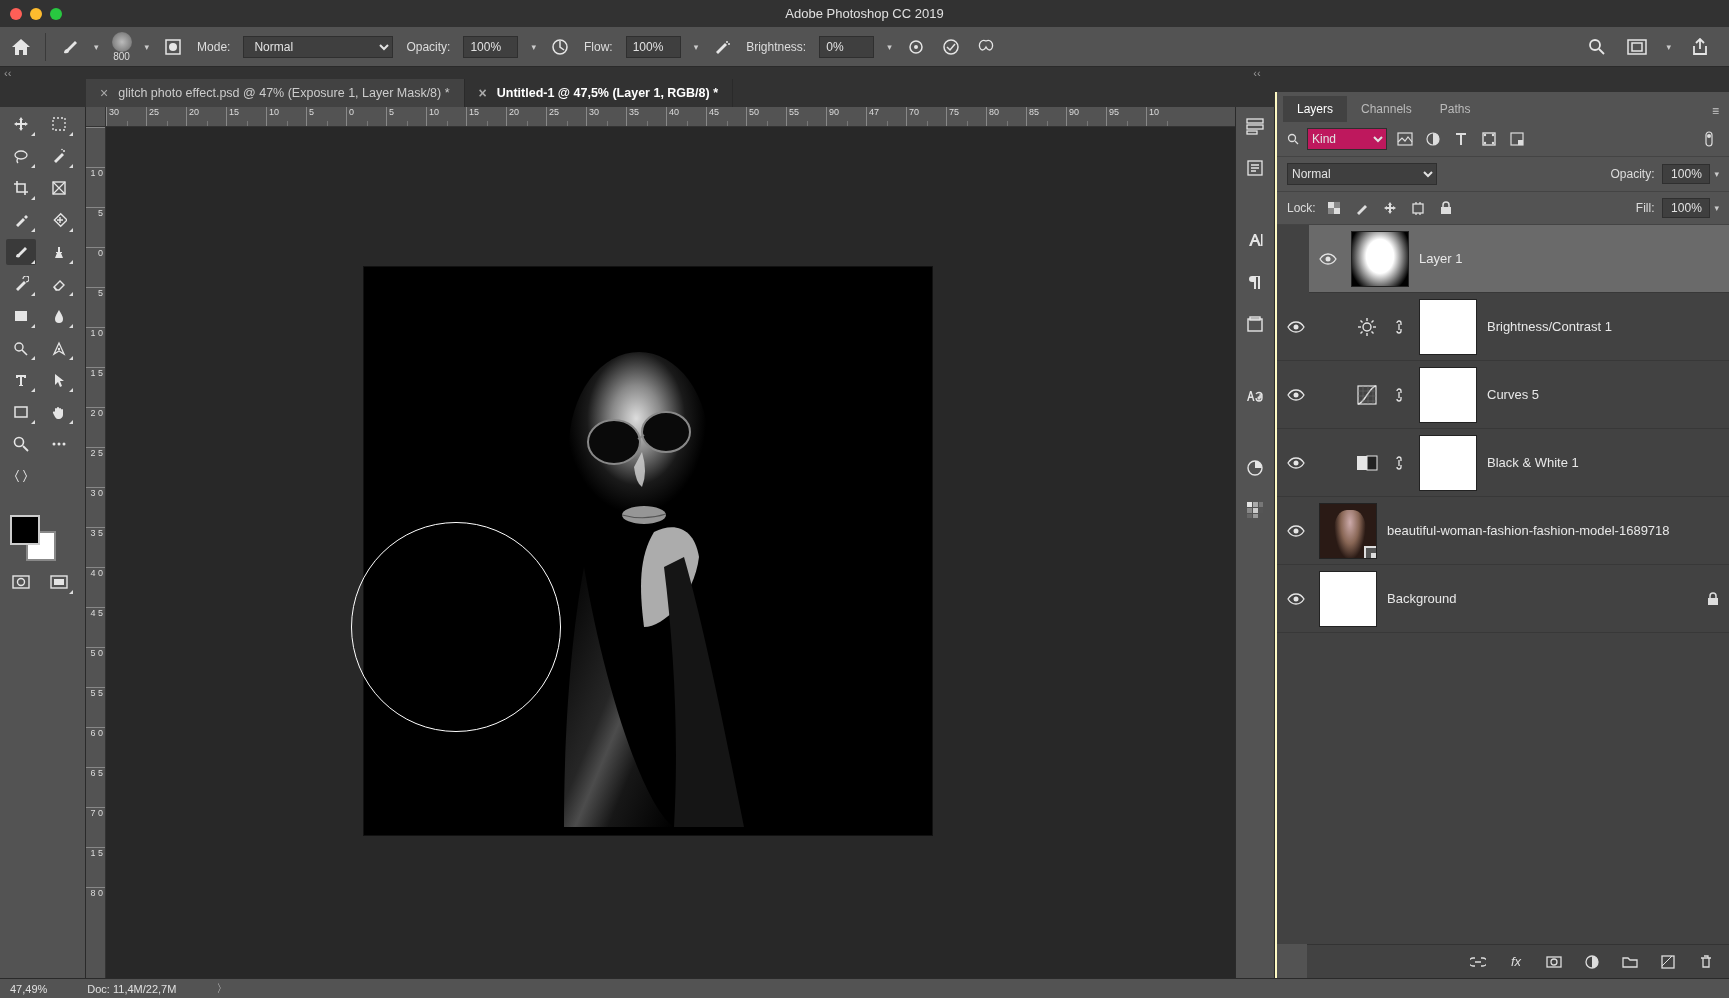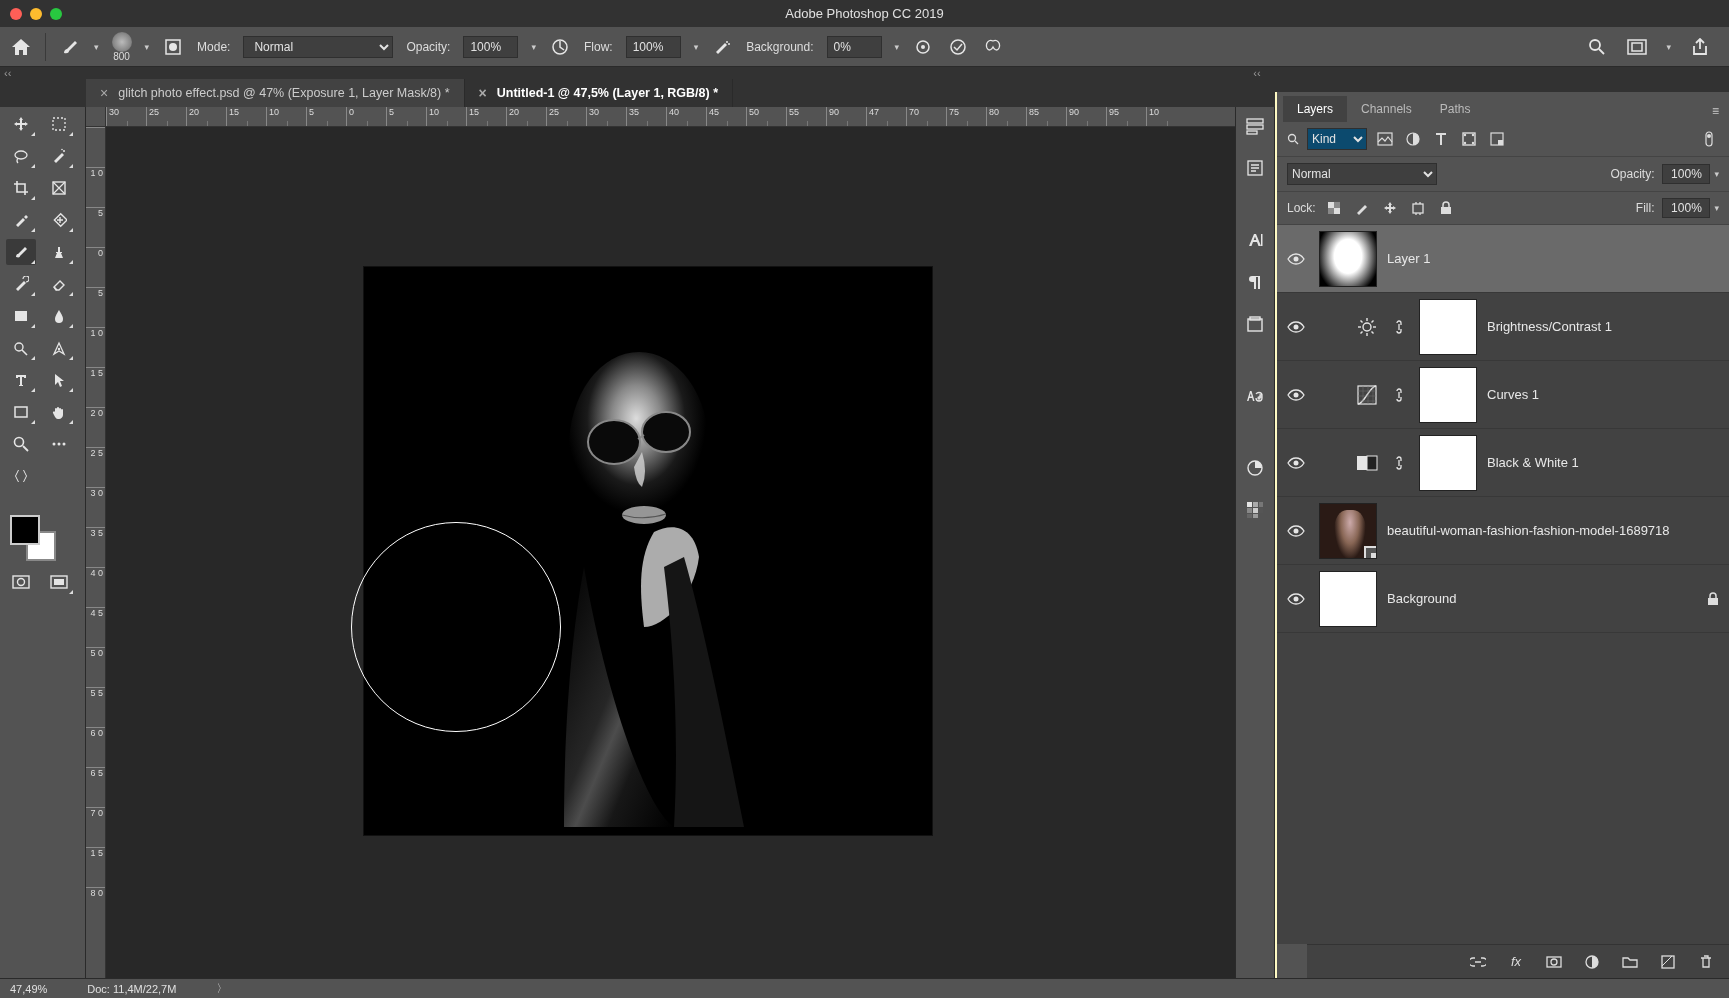--- a/index.html
+++ b/index.html
@@ -68,31 +68,31 @@
 .right-strip .ico { width:26px; height:26px; display:flex; align-items:center; justify-content:center; color:#e5e5e5; }
 
 
 .rightpanel { position:absolute; right:0; top:92px; bottom:20px; width:454px; background:#535353; border-left:2px solid #fef9c3; display:flex; flex-direction:column; }
 .panel-tabs { display:flex; height:30px; align-items:flex-end; padding-left:6px; font-size:12px; }
 .panel-tab { padding:6px 14px; color:#bbb; }
 .panel-tab.active { background:#424242; color:#fff; }
 .panel-menu { margin-left:auto; padding:4px 10px; color:#ccc; }
 
 .filter-row, .blend-row, .lock-row { display:flex; align-items:center; gap:8px; padding:6px 10px; font-size:12px; border-bottom:1px solid #444; }
-.filter-row select { background:#0c4a6e; border:1px solid #2f2f2f; color:#e2e2e2; height:22px; font-size:12px; width:60px; }
+.filter-row select { background:#be185d; border:1px solid #2f2f2f; color:#e2e2e2; height:22px; font-size:12px; width:80px; }
 .filter-row .ficon { width:20px; height:20px; display:flex; align-items:center; justify-content:center; color:#e5e5e5; }
 .blend-row select { background:#3f3f3f; border:1px solid #2f2f2f; color:#e2e2e2; height:22px; font-size:12px; width:150px; }
 .blend-row .label, .lock-row .label { color:#ddd; }
 .blend-row .pct, .lock-row .pct { display:flex; align-items:center; gap:4px; }
 .blend-row input, .lock-row input { background:#3f3f3f; border:1px solid #2f2f2f; color:#e2e2e2; height:20px; width:48px; font-size:12px; text-align:center; }
 .lock-row .licon { width:20px; height:20px; display:flex; align-items:center; justify-content:center; color:#e5e5e5; }
 
 .layer-list { flex:1; overflow:auto; background:#424242; }
 .layer { display:flex; align-items:center; height:68px; border-bottom:1px solid #383838; padding:0 10px; gap:10px; }
-.layer.selected { background:#6a6a6a; }
+.layer.selected { background:#6a6a6a;margin-left:32px; }
 .layer .vis { width:22px; text-align:center; color:#e5e5e5; }
 .layer .thumb { width:58px; height:56px; background:#fff; border:1px solid #222; flex-shrink:0; }
 .layer .adj-ico { width:32px; height:32px; display:flex; align-items:center; justify-content:center; color:#e5e5e5; }
 .layer .link { width:16px; color:#e5e5e5; }
 .layer .name { font-size:13px; color:#e8e8e8; }
 .layer .lock { margin-left:auto; color:#ddd; }
 .thumb.layer1 { background: radial-gradient(ellipse 70% 90% at 50% 45%, #fff 0%, #fff 35%, #000 80%); }
 .thumb.woman { background:#2a1a15; position:relative; overflow:hidden; }
 .thumb.woman::after { content:''; position:absolute; left:14px; top:6px; width:32px; height:50px; background: radial-gradient(ellipse at 50% 25%, #caa 0%, #865 40%, transparent 70%); border-radius:40% 40% 20% 20%; }
 
@@ -154,21 +154,21 @@
   <span class="label">Flow:</span>
   <input class="num pct" value="100%" style="">
   <span class="chevron">▾</span>
   <div class="icon-btn">
     <svg width="18" height="18" viewBox="0 0 18 18">
         <path d="M3 14 L12 5 L14 7 L5 16 Z" fill="#e5e5e5"></path>
         <circle cx="14" cy="4" r="1" fill="#e5e5e5"></circle>
         <circle cx="16" cy="6" r="1" fill="#e5e5e5"></circle>
       </svg>
   </div>
-  <span class="label">Background:</span>
+  <span class="label">Brightness:</span>
   <input class="num pct" value="0%" style="">
   <span class="chevron">▾</span>
   <div class="icon-btn">
     <svg width="16" height="16" viewBox="0 0 16 16">
         <circle cx="8" cy="8" r="6" fill="none" stroke="#e5e5e5" stroke-width="1.5"></circle>
         <circle cx="8" cy="8" r="2" fill="#e5e5e5"></circle>
       </svg>
   </div>
   <div class="icon-btn">
     <svg width="18" height="18" viewBox="0 0 18 18">
@@ -700,21 +700,21 @@
             <path d="M2 20 C8 20 14 2 20 2" fill="none" stroke="#e5e5e5" stroke-width="1.4"></path>
             <path d="M7 2 V20 M12 2 V20 M17 2 V20 M2 7 H20 M2 12 H20 M2 17 H20" stroke="#777" stroke-width="0.5"></path>
           </svg>
         </div>
         <div class="link">
           <svg width="12" height="14" viewBox="0 0 12 14">
             <path d="M4 3 A2 2 0 0 1 8 3 V5 M4 11 A2 2 0 0 0 8 11 V9 M6 4 V10" fill="none" stroke="#e5e5e5" stroke-width="1.3"></path>
           </svg>
         </div>
         <div class="thumb"></div>
-        <div class="name">Curves 1</div>
+        <div class="name">Curves 5</div>
       </div>
       <div class="layer">
         <div class="vis">
           <svg width="18" height="12" viewBox="0 0 18 12">
             <path d="M9 1 C4 1 1 6 1 6 C1 6 4 11 9 11 C14 11 17 6 17 6 C17 6 14 1 9 1 Z" fill="none" stroke="#e5e5e5" stroke-width="1.3"></path>
             <circle cx="9" cy="6" r="2.5" fill="#e5e5e5"></circle>
           </svg>
         </div>
         <div style="width: 22px;"></div>
         <div class="adj-ico">

